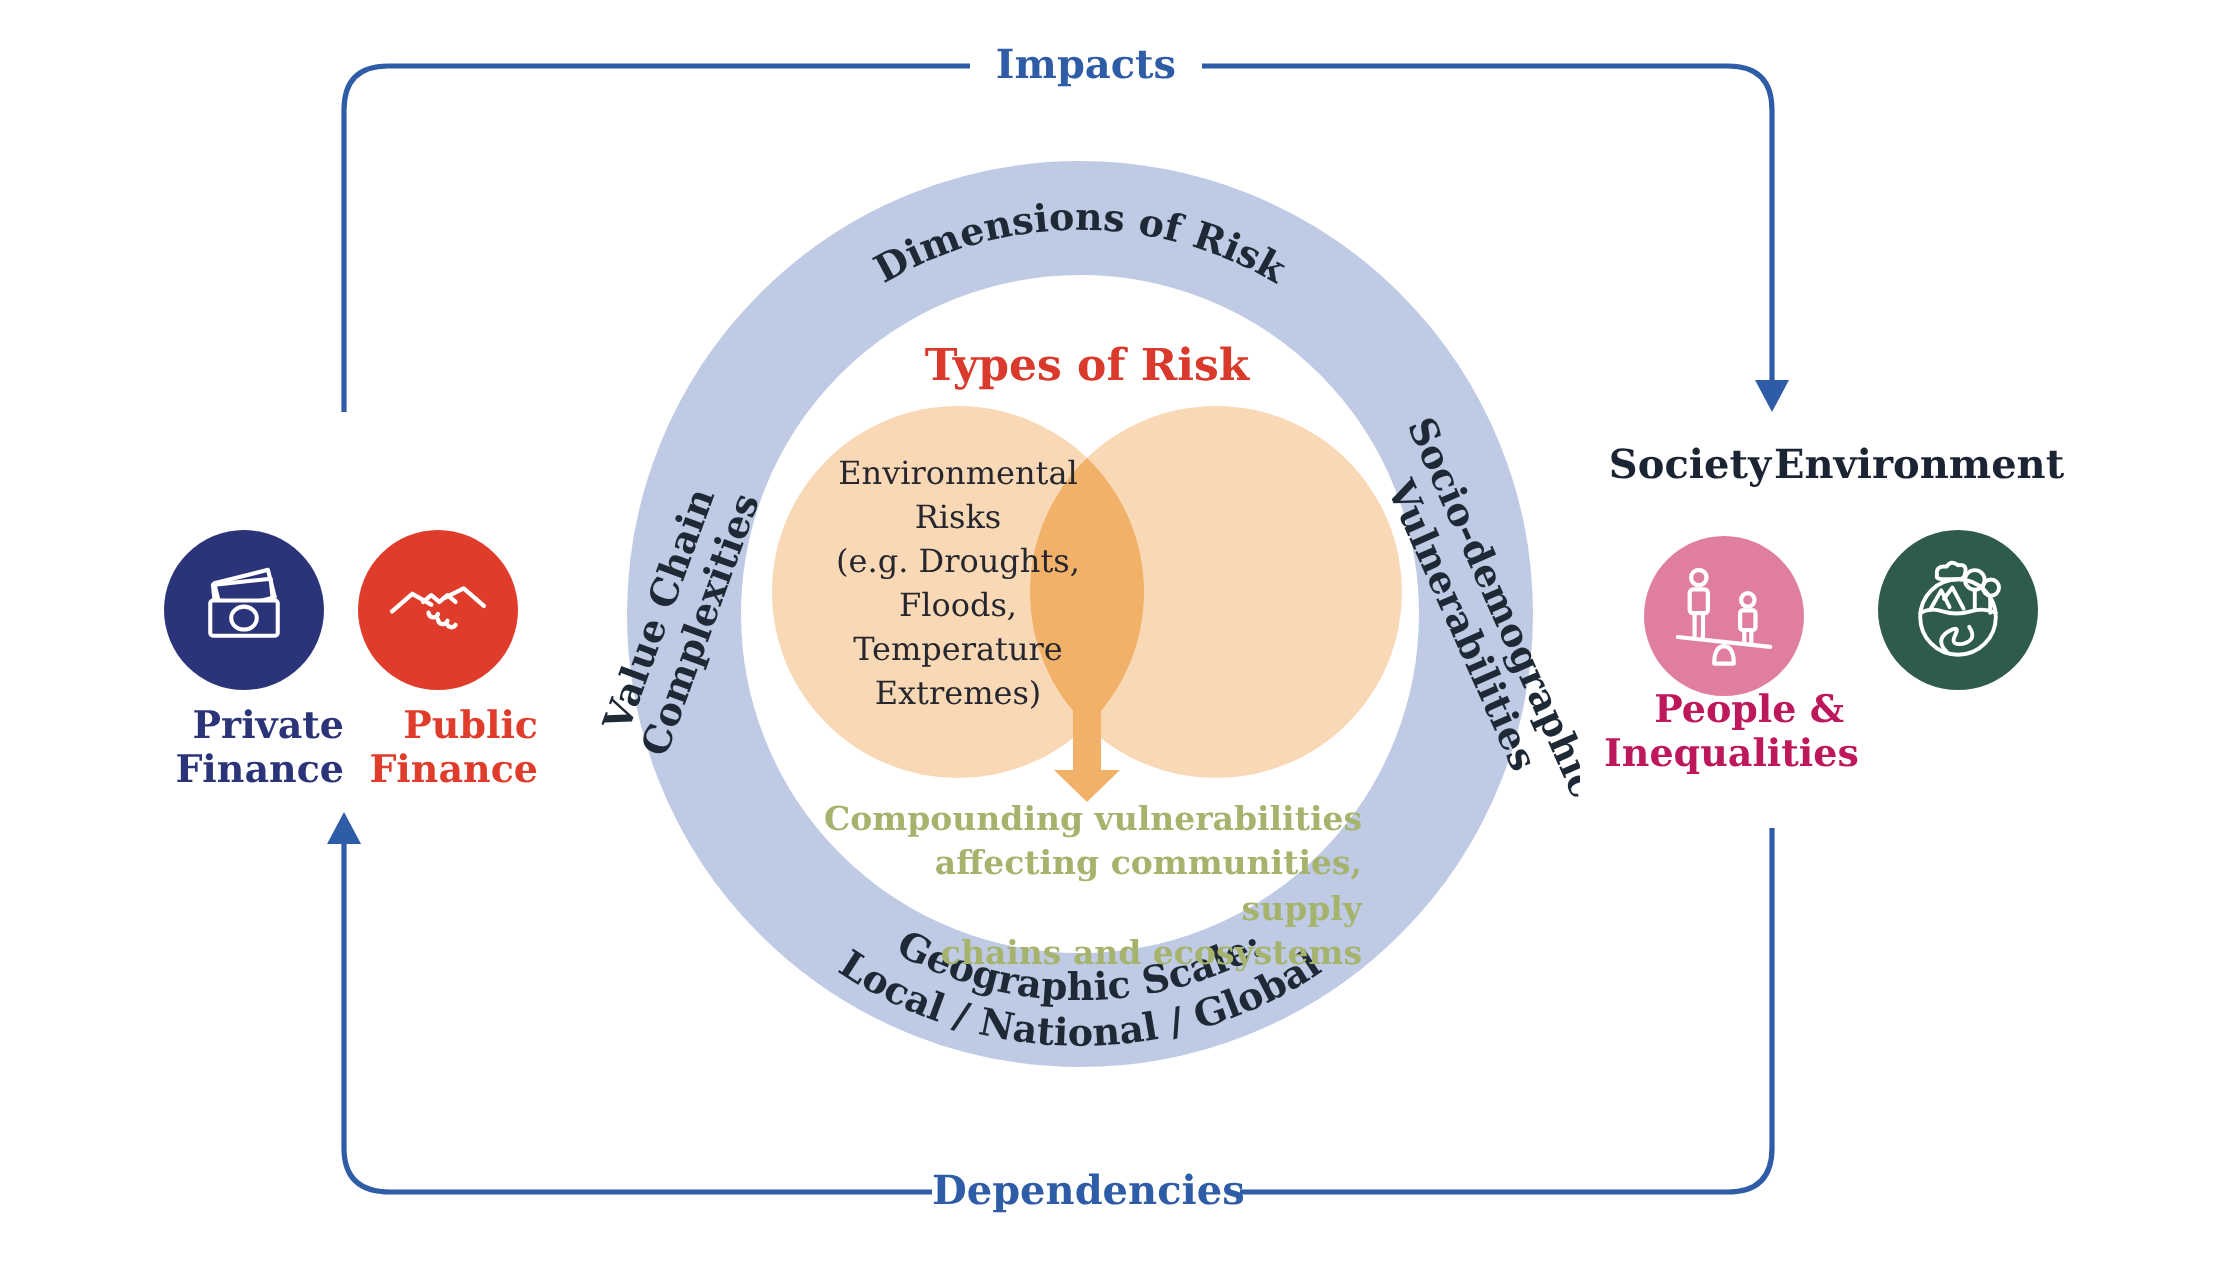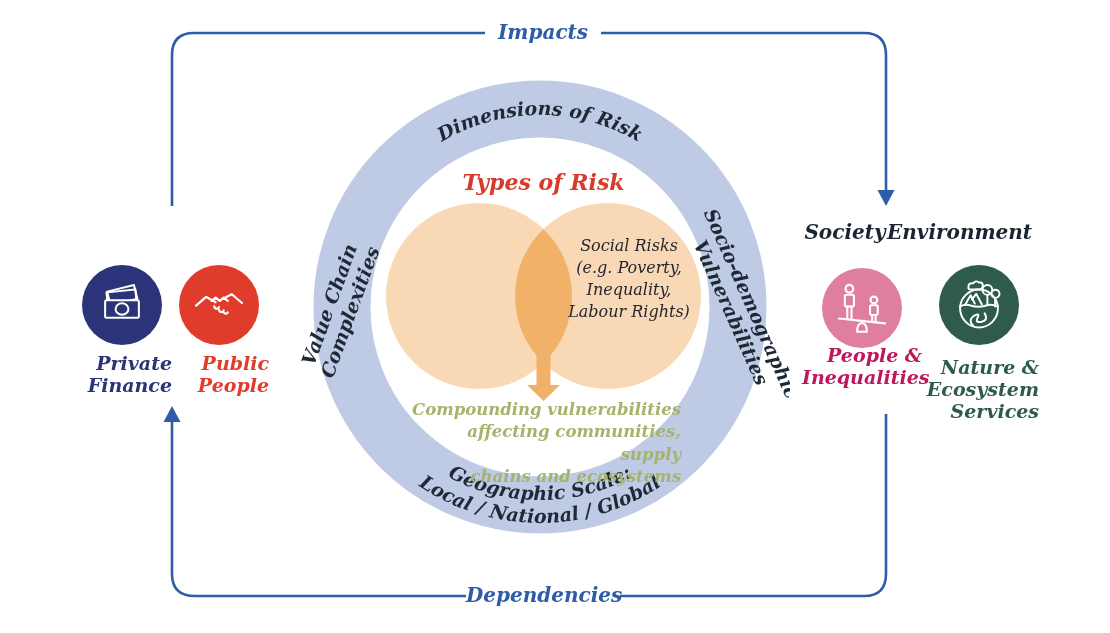--- a/index.html
+++ b/index.html
@@ -1,17 +1,17 @@
 <!DOCTYPE html>
 <html><head>
 <meta charset="utf-8">
 <style>
   html,body{margin:0;padding:0;background:#fff;}
   body{font-family:"DejaVu Serif","Liberation Serif",serif;}
-  #canvas{position:relative;width:1110px;height:633px;background:#fff;overflow:hidden;font-style:italic;}
+  #canvas{position:relative;width:1110px;height:633px;background:#fff;overflow:hidden;}
   .abs{position:absolute;}
   .flow-label{font-weight:700;font-size:20px;color:#2e5ca6;background:#fff;text-align:center;z-index:4;}
   .group-heading{font-weight:700;font-size:20px;color:#1a2433;text-align:center;z-index:3;}
   .circle-icon{width:80px;height:80px;border-radius:50%;display:flex;align-items:center;justify-content:center;z-index:3;}
   .icon-label{font-weight:700;font-size:19px;line-height:1.16;text-align:right;white-space:pre-line;z-index:3;}
   .venn-text{font-size:16px;line-height:1.38;color:#26262e;text-align:center;white-space:pre-line;z-index:3;}
   .olive-text{font-weight:700;font-size:16.5px;line-height:1.35;color:#a5b36c;text-align:right;white-space:pre-line;z-index:3;}
   svg{display:block;}
   .ring-label{font-family:"DejaVu Serif","Liberation Serif",serif;font-weight:600;font-size:19px;fill:#1e2936;}
   .center-title{font-family:"DejaVu Serif","Liberation Serif",serif;font-weight:700;font-size:22px;fill:#d93a2b;}
@@ -61,24 +61,26 @@
       <text class="ring-label" text-anchor="middle" y="13">Complexities</text>
     </g>
     <g transform="translate(447,253) rotate(66)">
       <text class="ring-label" text-anchor="middle" y="-9">Socio-demographic</text>
       <text class="ring-label" text-anchor="middle" y="13">Vulnerabilities</text>
     </g>
 
     <text class="center-title" x="253.5" y="133" text-anchor="middle">Types of Risk</text>
   </svg>
 
-  <div class="abs venn-text" style="left:549px;top:235px;width:160px;">Social Risks
-(e.g. Poverty,
-Inequality,
-Labour Rights)</div>
+  <div class="abs venn-text" style="left:399px;top:226px;width:160px;">Environmental
+Risks
+(e.g. Droughts,
+Floods,
+Temperature
+Extremes)</div>
   <div class="abs olive-text" style="left:405px;top:399px;width:276px;">Compounding vulnerabilities
 affecting communities, supply
 chains and ecosystems</div>
 
 
   <div class="abs circle-icon" style="left:82px;top:265px;background:#2b3478;">
     <svg width="54" height="54" viewBox="0 0 80 80" fill="none" stroke="#ffffff" stroke-width="3" stroke-linejoin="round" stroke-linecap="round">
       <rect x="20" y="15" width="41" height="21" transform="rotate(-14 40 26)"></rect>
       <rect x="18" y="19" width="43" height="21" transform="rotate(-6 40 30)"></rect>
       <rect x="15" y="33" width="50" height="26" rx="2" fill="#2b3478"></rect>
@@ -91,21 +93,21 @@
       <path d="M 74 37 L 59 24 L 45 31"></path>
       <path d="M 29 34 l 6 -5 l 6 5 l 6 -5 l 6 5"></path>
       <path d="M 33 42 a 3.6 3.6 0 0 0 7 1"></path>
       <path d="M 40 47 a 3.6 3.6 0 0 0 7 1"></path>
       <path d="M 47 51 a 3.4 3.4 0 0 0 6 0"></path>
     </svg>
   </div>
   <div class="abs icon-label" style="left:72px;top:352px;width:100px;color:#2b3478;">Private
 Finance</div>
   <div class="abs icon-label" style="left:169px;top:352px;width:100px;color:#e03c2c;">Public
-People</div>
+Finance</div>
 
   <div class="abs group-heading" style="left:795px;top:220px;width:100px;">Society</div>
   <div class="abs group-heading" style="left:887px;top:220px;width:124px;">Environment</div>
 
   <div class="abs circle-icon" style="left:822px;top:268px;background:#e07e9e;">
     <svg width="56" height="56" viewBox="0 0 80 80" fill="none" stroke="#ffffff" stroke-width="3" stroke-linejoin="round" stroke-linecap="round">
       <path d="M 7 55 L 73 62"></path>
       <path d="M 33 74 Q 33 62 40 61.5 Q 47 62 47 74 Z"></path>
       <circle cx="22" cy="12.5" r="5.5"></circle>
       <rect x="15.5" y="21" width="13" height="17" rx="2.5"></rect>
@@ -126,17 +128,14 @@
       <path d="M 52 40 V 26"></path>
       <path d="M 63 42 V 31"></path>
       <circle cx="52" cy="18.5" r="7"></circle>
       <circle cx="63.5" cy="24" r="5.8"></circle>
       <path d="M 25 15 q -1 -7 7 -6 q 3 -5 8 -1 q 7 -1 5 6 q 0 4 -5 4 h -11 q -5 0 -4 -3 z"></path>
       <path d="M 32 70 Q 24 62 32 56 Q 42 50 38 58 Q 34 66 44 64 Q 54 61 48 52"></path>
     </svg>
   </div>
   <div class="abs icon-label" style="left:802px;top:344px;width:120px;color:#be185d;">People &amp;
 Inequalities</div>
-  <div class="abs icon-label" style="left:919px;top:356px;width:120px;color:#2e5b4b;">Nature &amp;
-Ecosystem
-Services</div>
 
 </div>
 
 </body></html>

